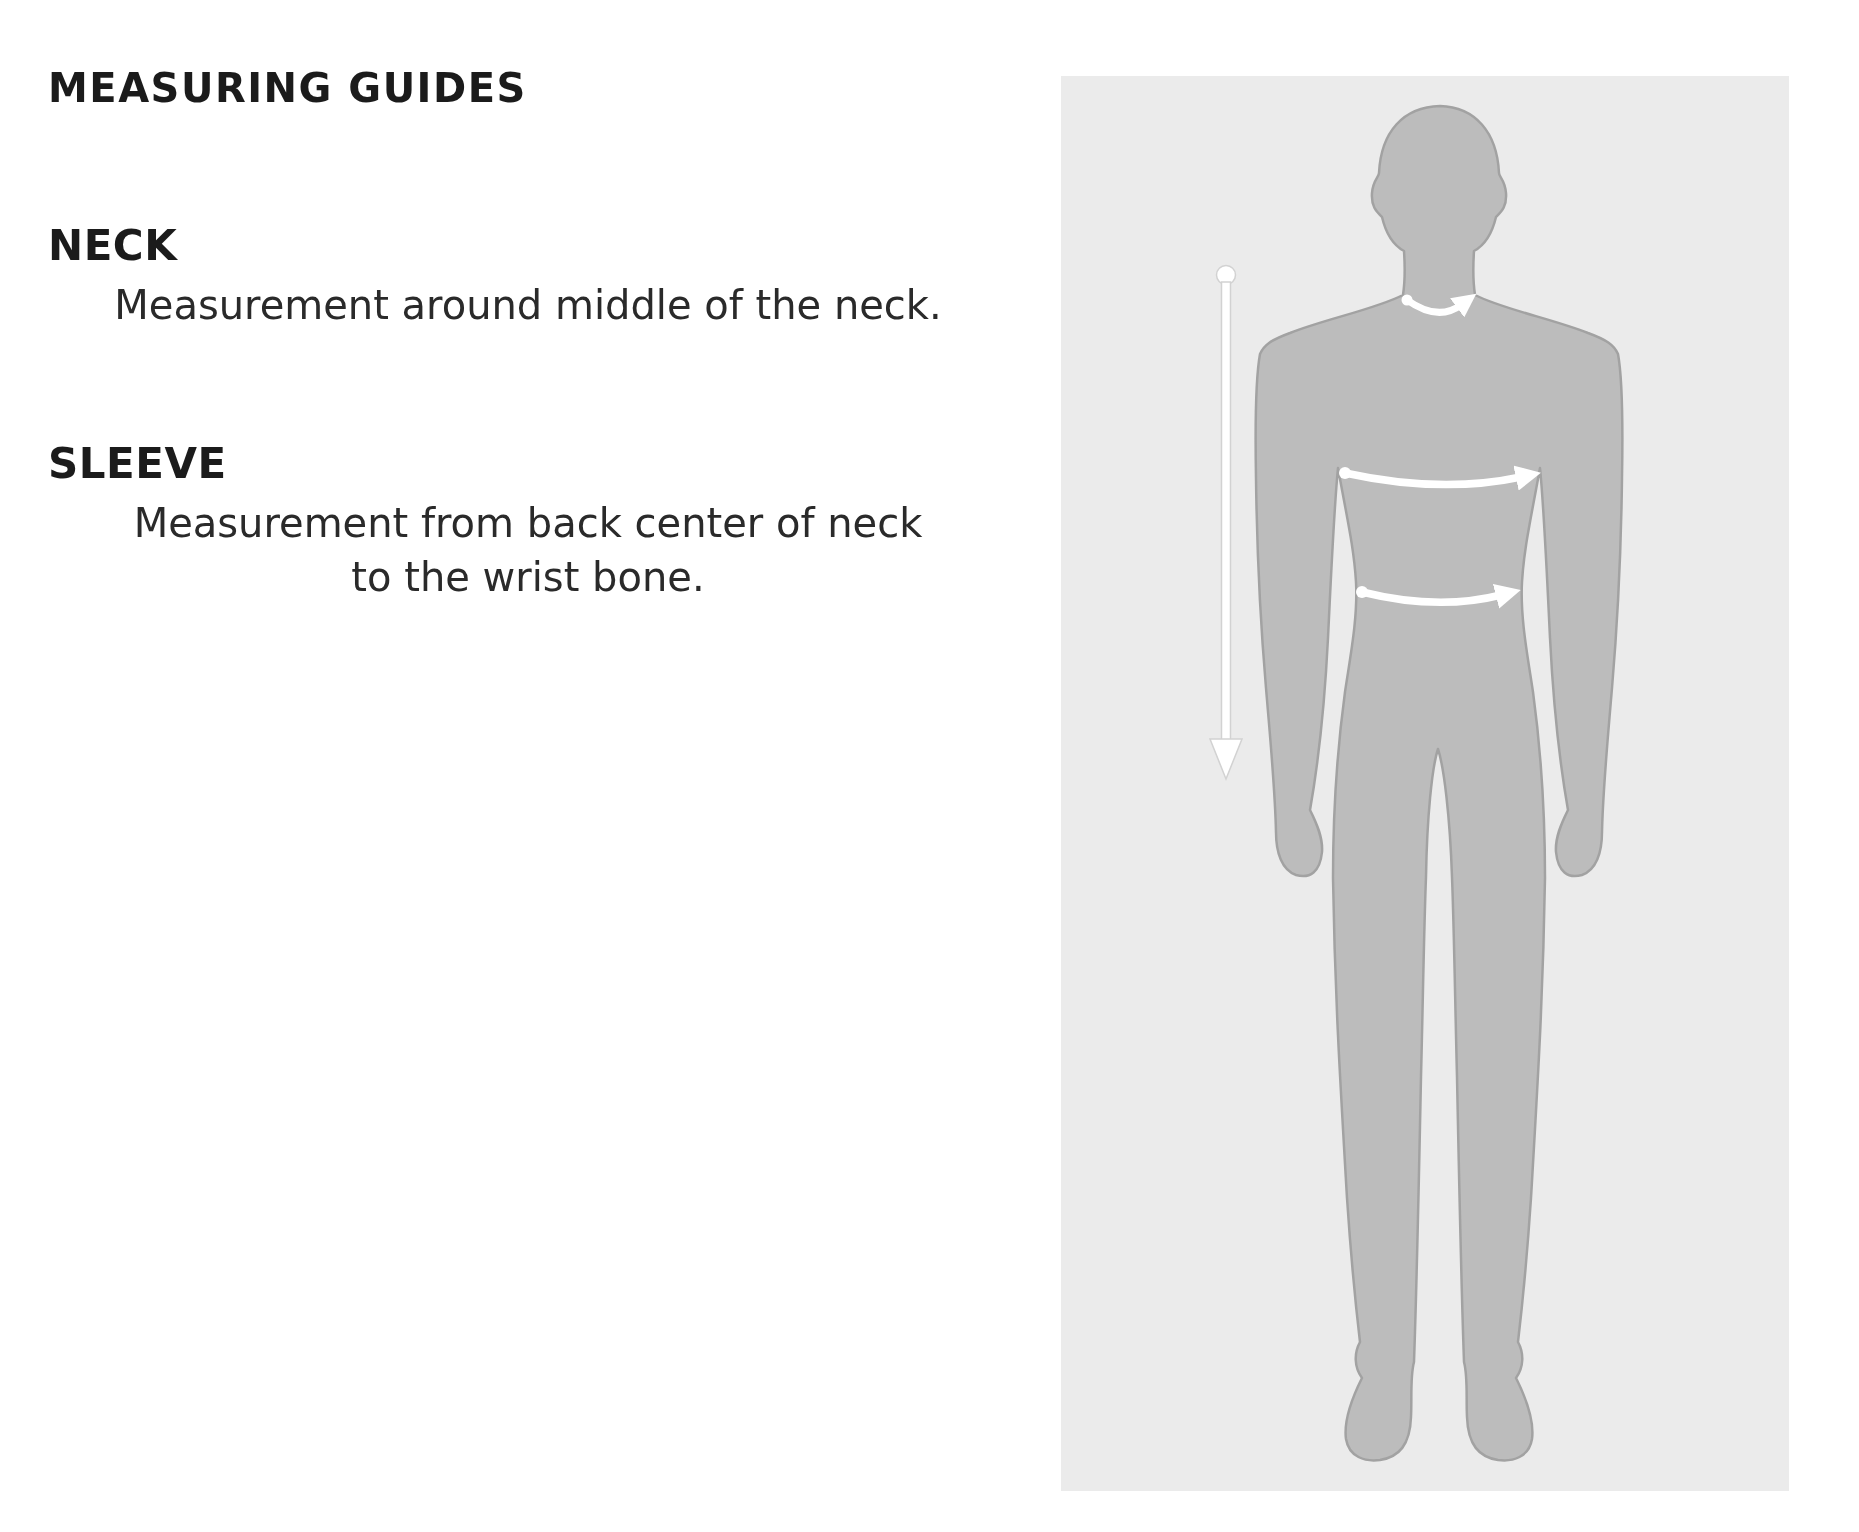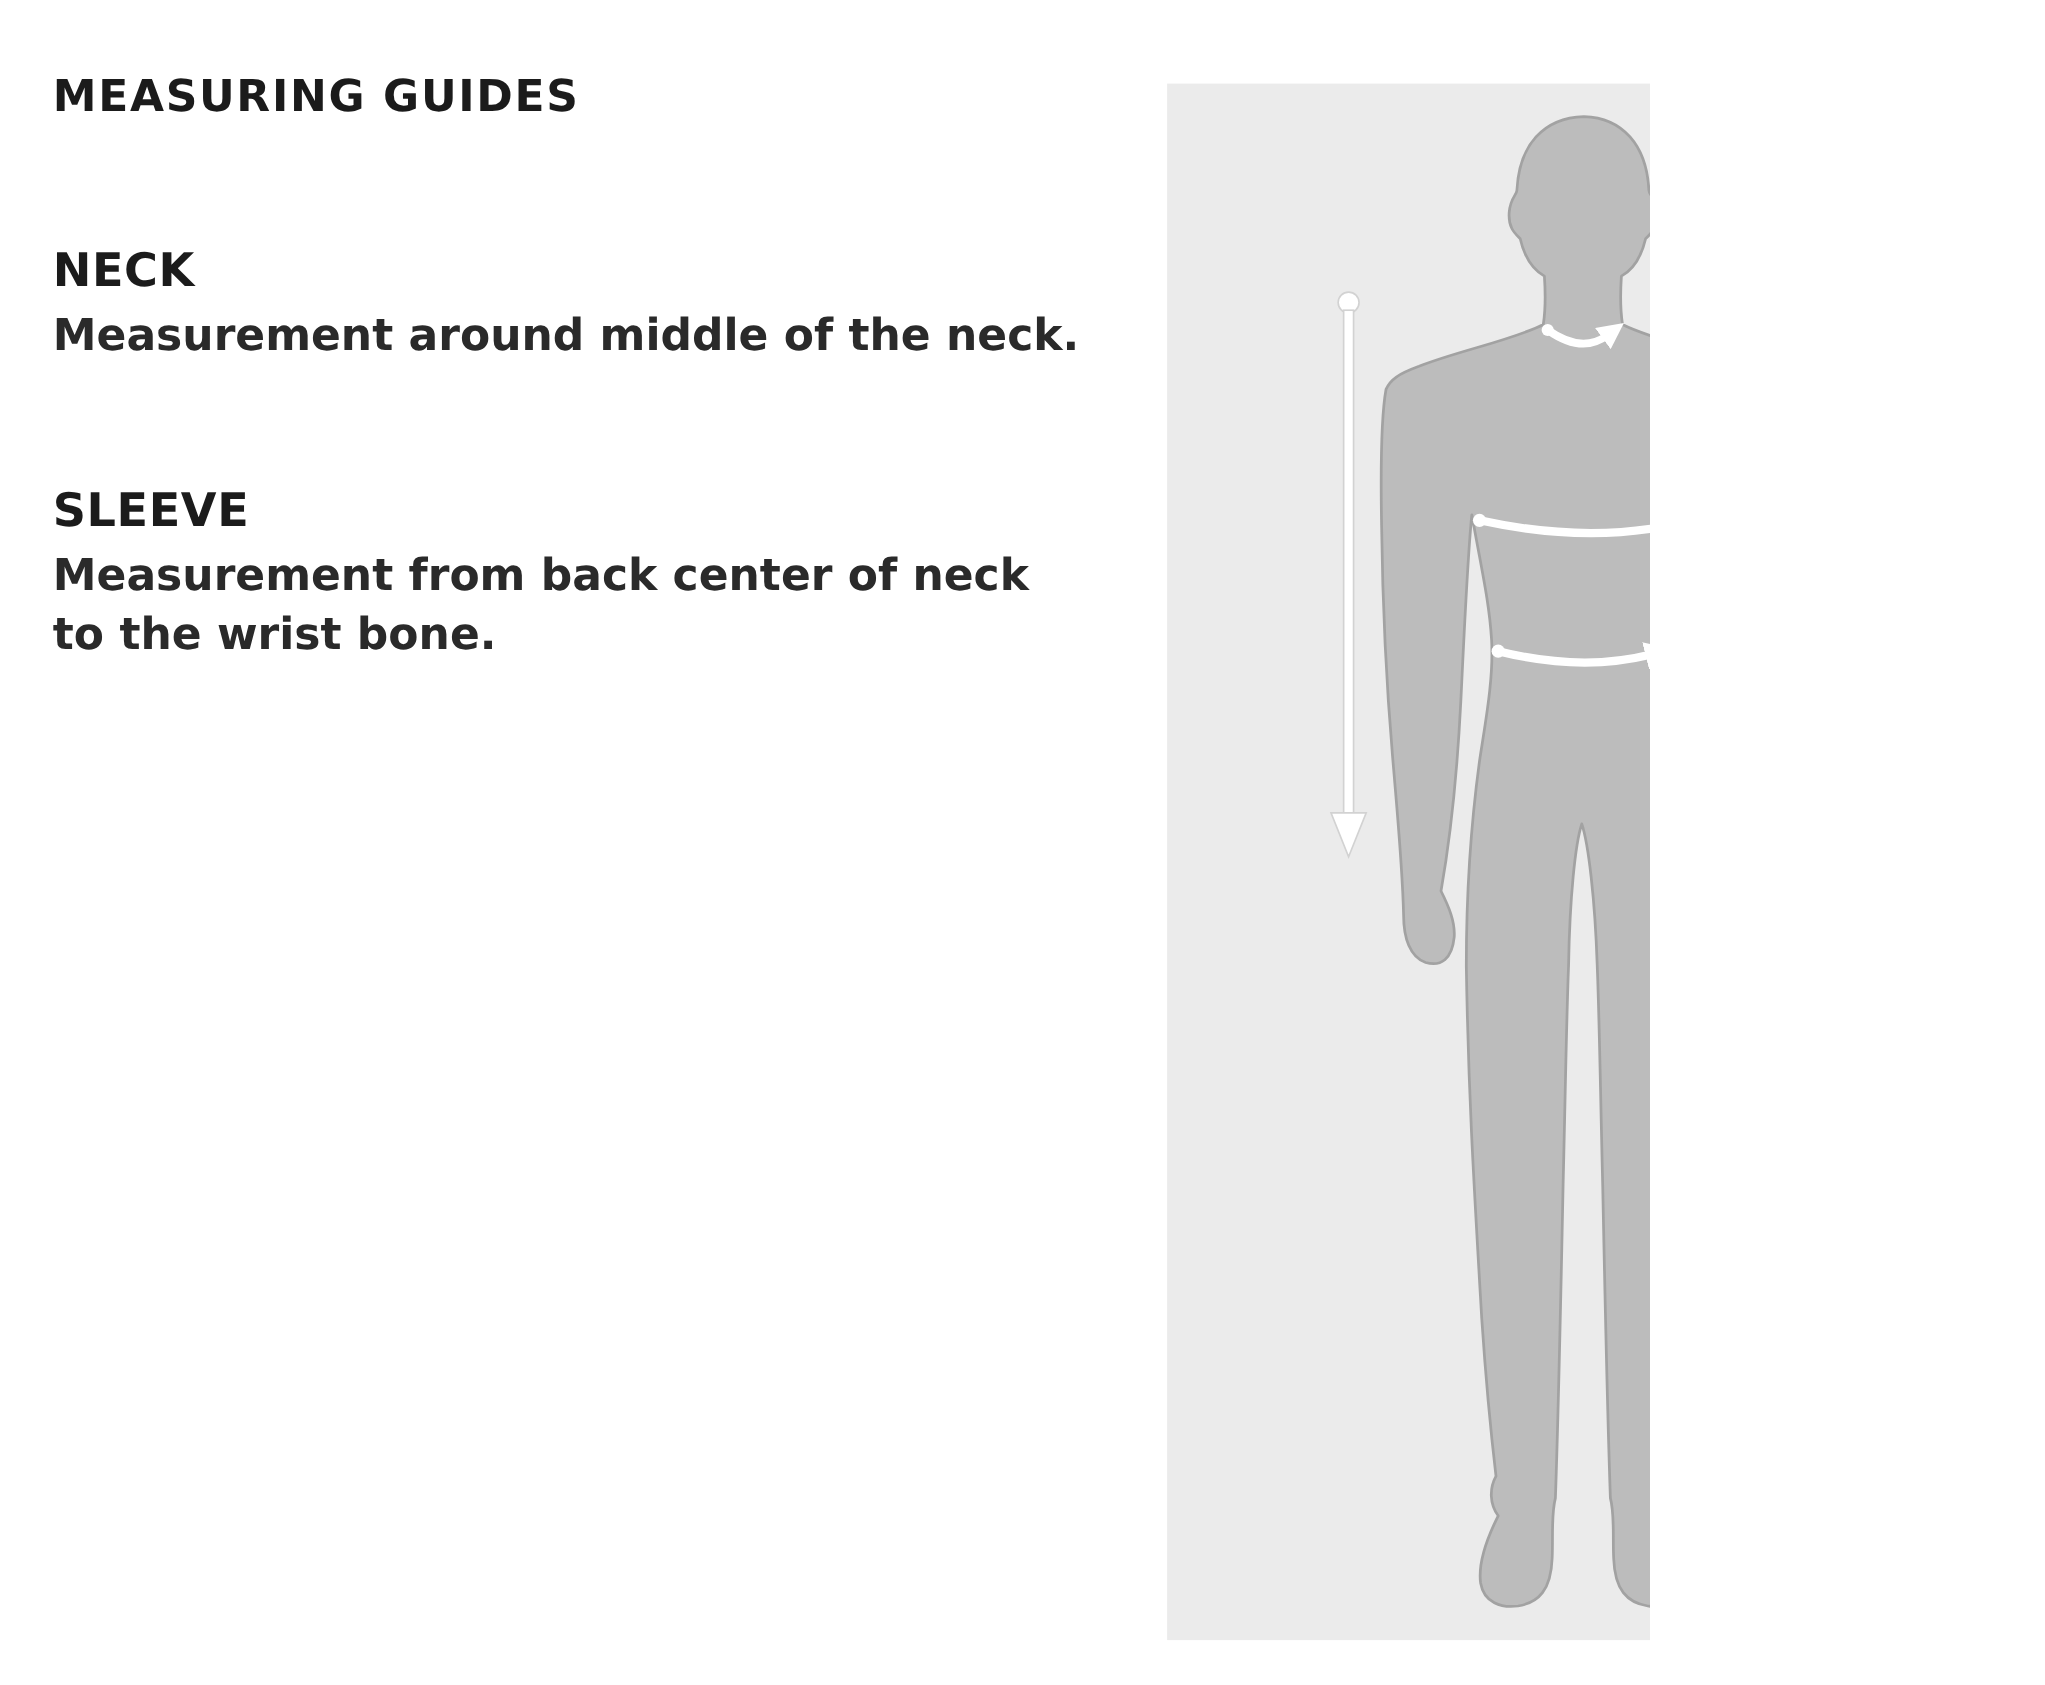--- a/index.html
+++ b/index.html
@@ -6,21 +6,21 @@
     --panel-bg:#ebebeb;
     --body-fill:#bcbcbc;
     --body-stroke:#a2a2a2;
     --arrow:#ffffff;
     --ink:#1e1e1e;
   }
   *{margin:0;padding:0;box-sizing:border-box;}
   html,body{background:#ffffff;}
   .page{
     position:relative;
-    width:1500px;height:1532px;
+    width:1789px;height:1532px;
     background:#ffffff;
     font-family:"DejaVu Sans","Liberation Sans",sans-serif;
     color:var(--ink);
     overflow:hidden;
   }
   .text-col{
     position:absolute;
     left:48px;top:62px;
     width:960px;
   }
@@ -36,24 +36,25 @@
   .guide-heading{
     font-size:42px;
     font-weight:700;
     letter-spacing:0.5px;
     line-height:52px;
     color:#1b1b1b;
   }
   .guide-desc{
     margin-top:6px;
     font-size:40px;
-    font-weight:700;
+    font-weight:400;
     line-height:54px;
     color:#2a2a2a;
     white-space:pre-line;
+    text-align:center;
   }
   .figure-panel{
     position:absolute;
     left:1061px;top:76px;
     width:729px;height:1415px;
     background:var(--panel-bg);
   }
   .figure-panel svg{display:block;width:100%;height:100%;}
 </style>
 </head>

